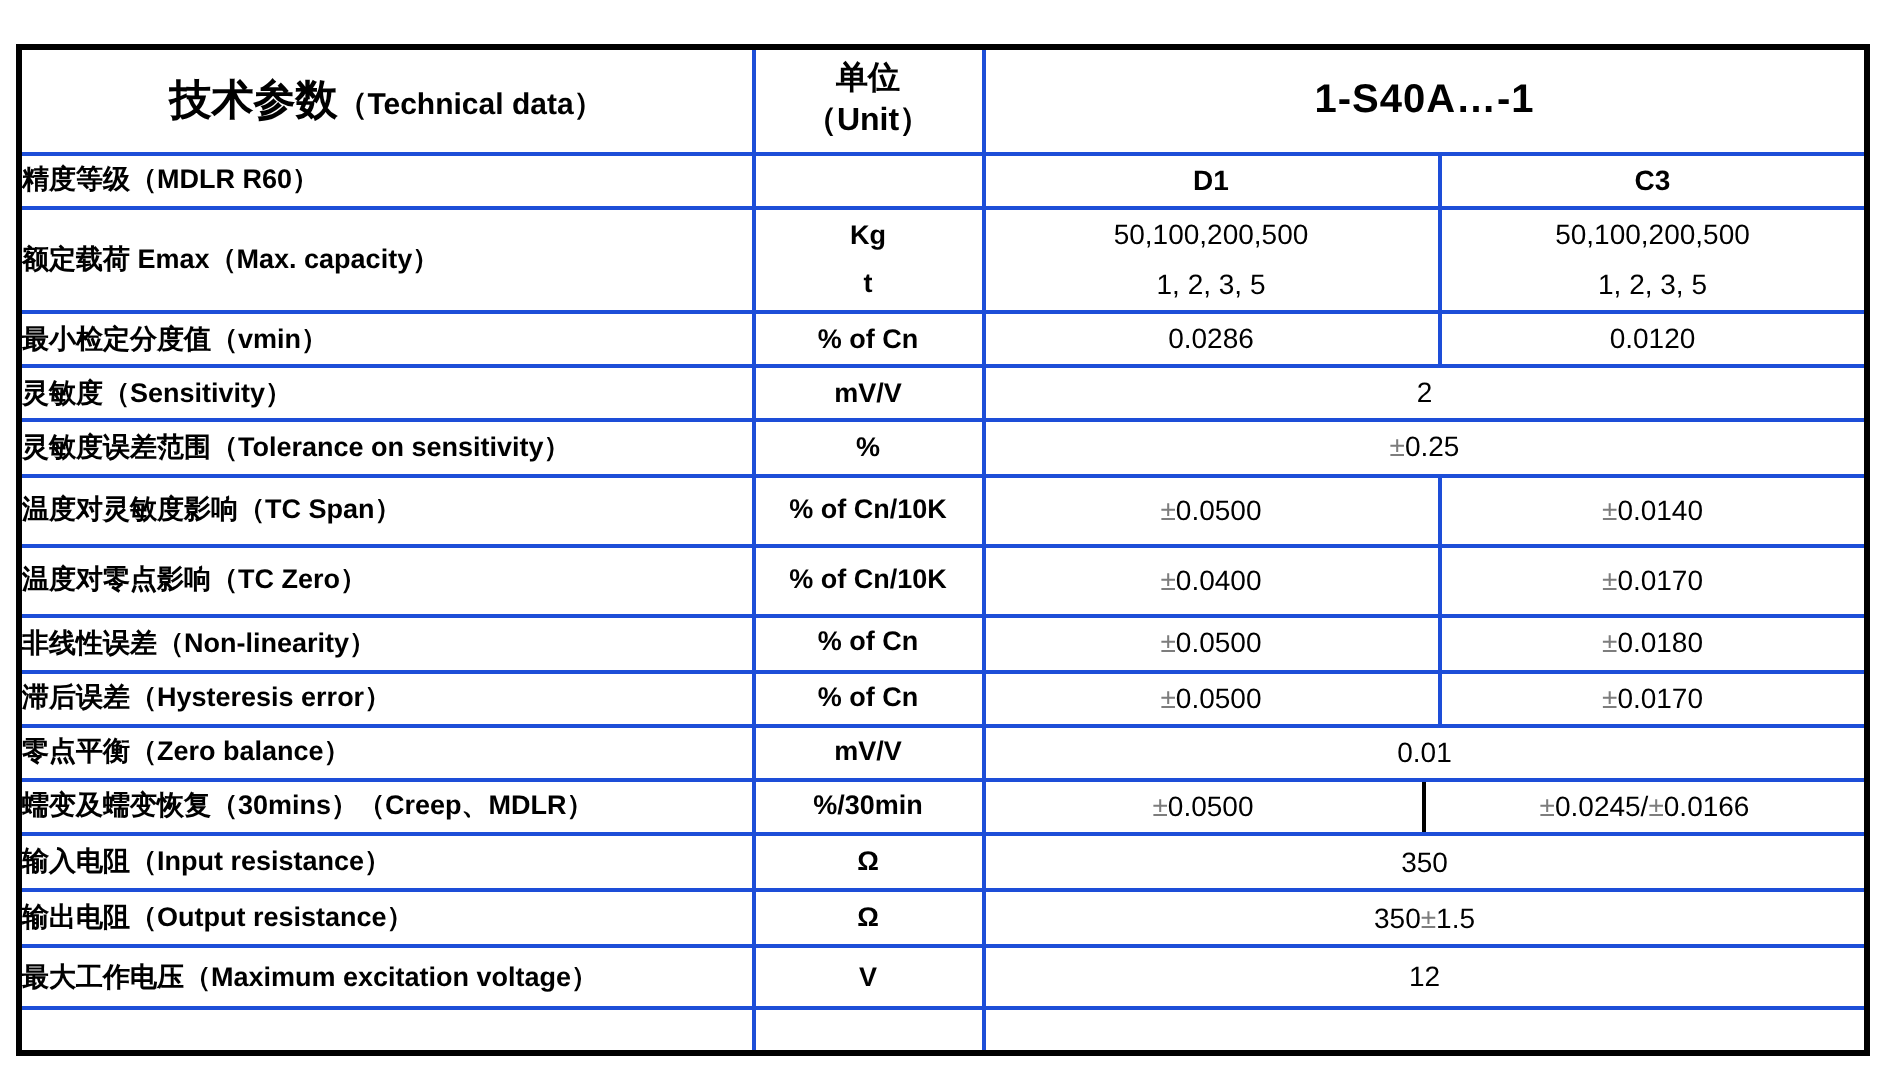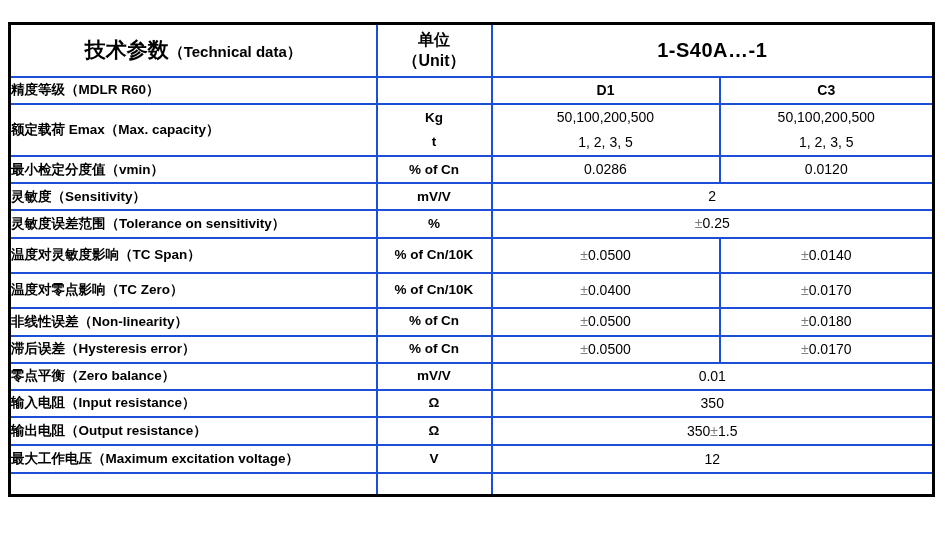--- a/index.html
+++ b/index.html
@@ -165,20 +165,30 @@
           <td class="unit">% of Cn</td>
           <td class="val"><span class="pm">±</span>0.0500</td>
           <td class="val"><span class="pm">±</span>0.0170</td>
         </tr>
         <tr>
           <td class="lbl">零点平衡（Zero balance）</td>
           <td class="unit">mV/V</td>
           <td class="val" colspan="2">0.01</td>
         </tr>
         <tr>
+          <td class="lbl">蠕变及蠕变恢复（30mins）（Creep、MDLR）</td>
+          <td class="unit">%/30min</td>
+          <td class="val off" colspan="2">
+            <div class="splitpair">
+              <div><span class="pm">±</span>0.0500</div>
+              <div><span class="pm">±</span>0.0245/<span class="pm">±</span>0.0166</div>
+            </div>
+          </td>
+        </tr>
+        <tr>
           <td class="lbl">输入电阻（Input resistance）</td>
           <td class="unit">Ω</td>
           <td class="val" colspan="2">350</td>
         </tr>
         <tr>
           <td class="lbl">输出电阻（Output resistance）</td>
           <td class="unit">Ω</td>
           <td class="val" colspan="2">350<span class="pm">±</span>1.5</td>
         </tr>
         <tr>

